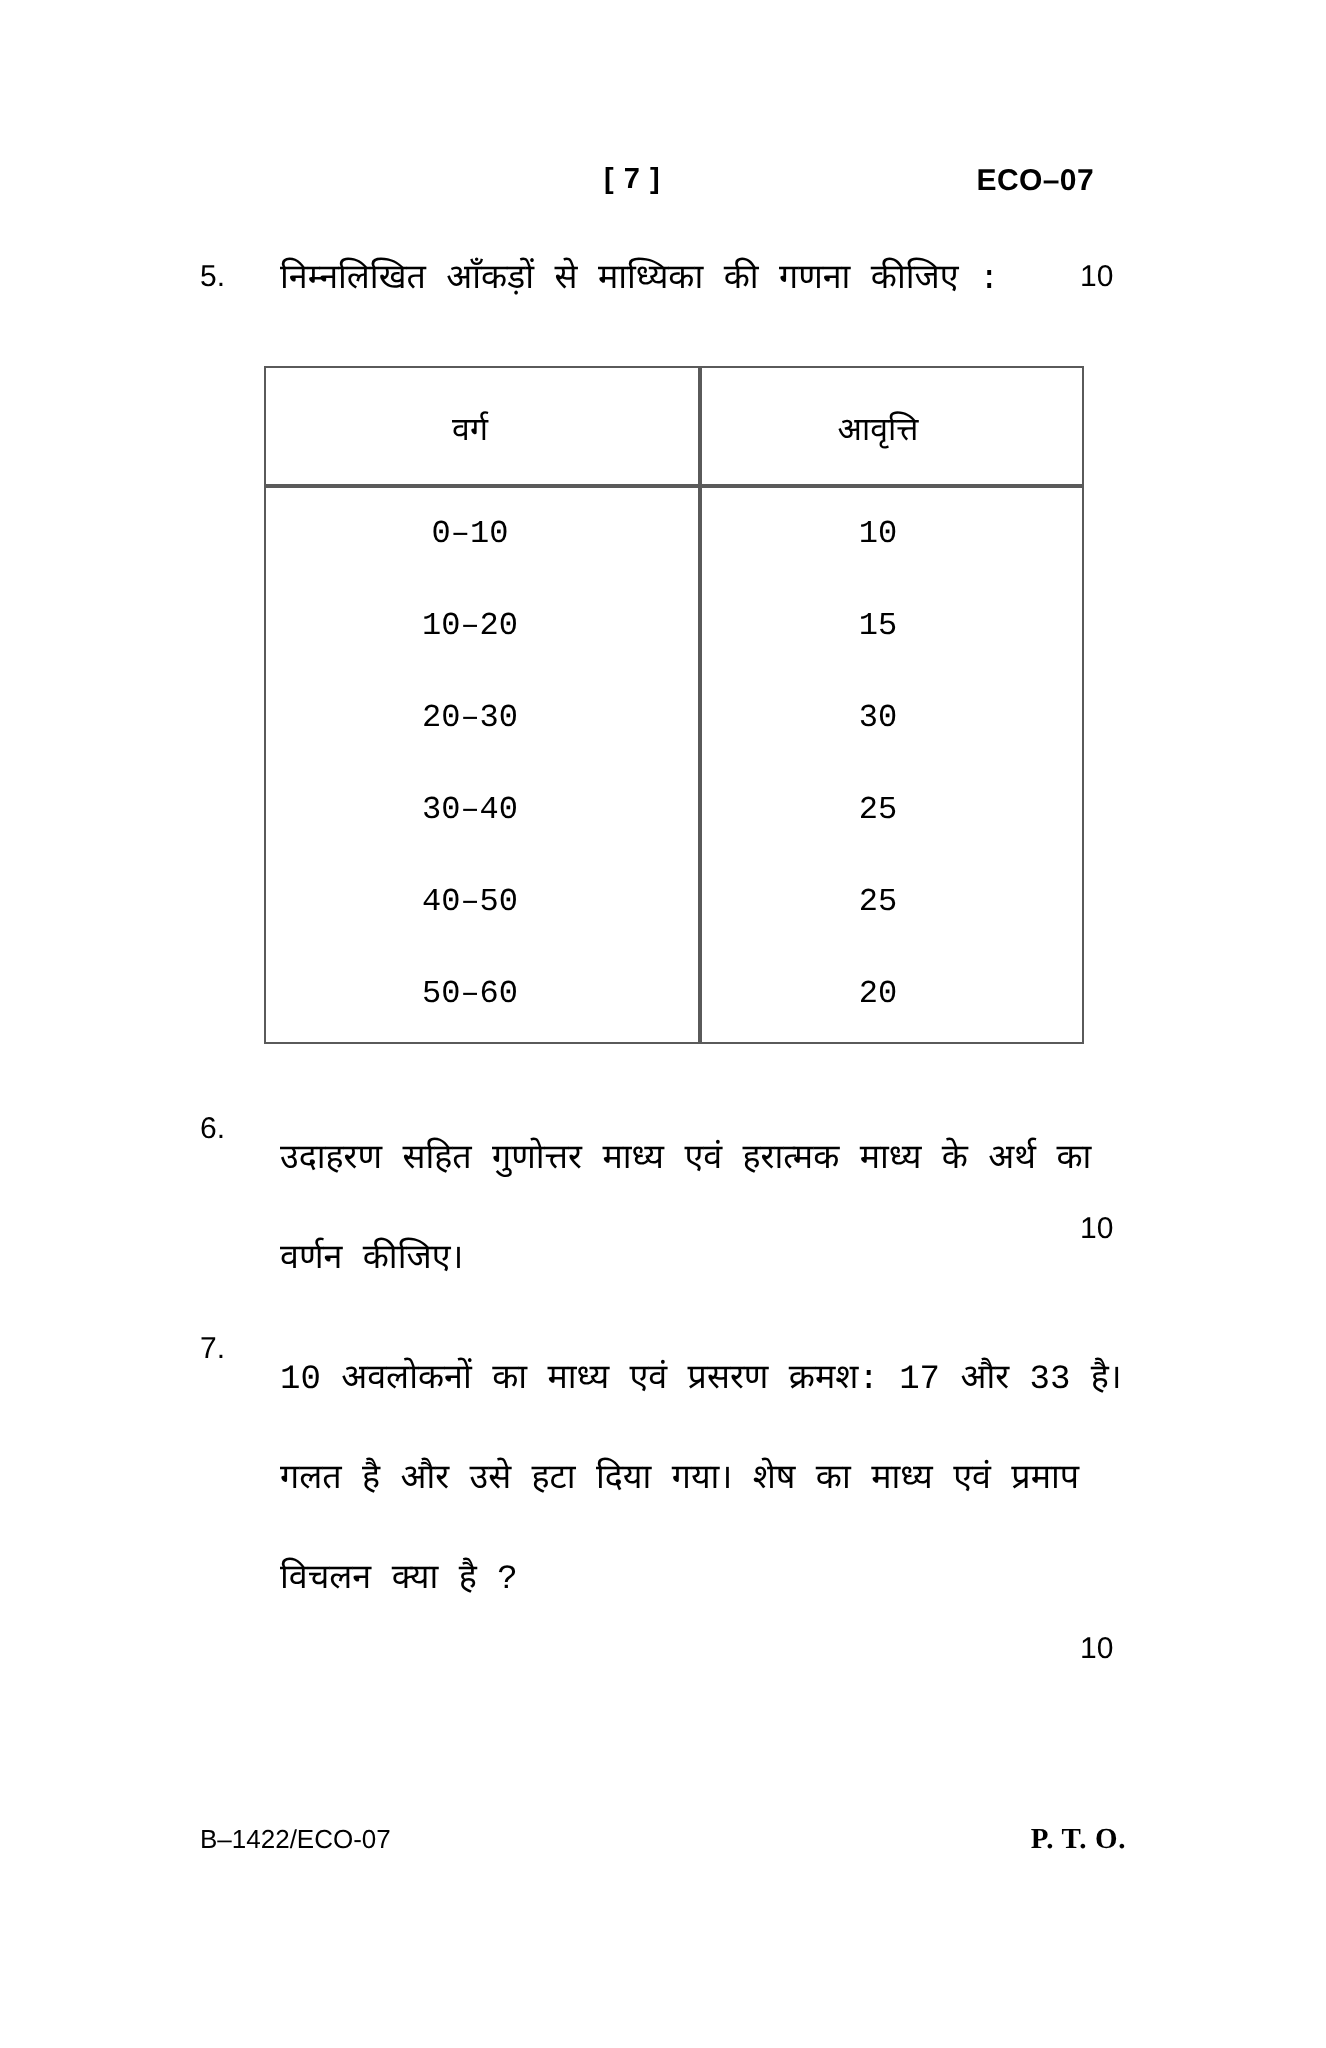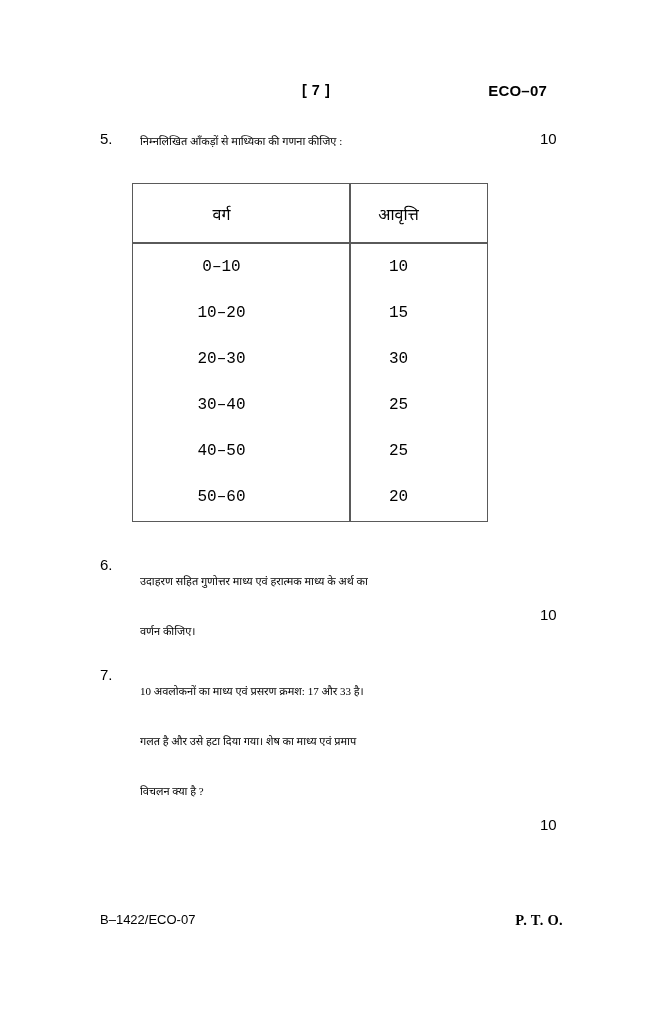--- a/index.html
+++ b/index.html
@@ -62,42 +62,42 @@
     top: 0;
     width: 30px;
     font-family: "Liberation Sans", "DejaVu Sans", sans-serif;
     font-size: 15px;
   }
   .q-body {
     margin-left: 40px;
   }
   .q-line {
     position: relative;
-    font-family: Liberation Serif, serif;
-    font-size: 11px;
+    font-family: Liberation Mono, monospace;
+    font-size: 17px;
     line-height: 22px;
     white-space: nowrap;
   }
 
   .marks {
     position: absolute;
     font-family: "Liberation Sans", "DejaVu Sans", sans-serif;
     font-size: 15px;
   }
 
   
   #q5 { top: 130px; }
   #q5 .marks { left: 440px; top: 0; }
 
   
   .freq-table {
     position: absolute;
     left: 132px;
     top: 183px;
-    width: 356px;
+    width: 410px;
     height: 339px;
     border: 1.6px solid #5a5a5a;
     box-sizing: border-box;
   }
   .freq-table .col-divider {
     position: absolute;
     left: 216px;
     top: 0;
     bottom: 0;
     width: 1.5px;

